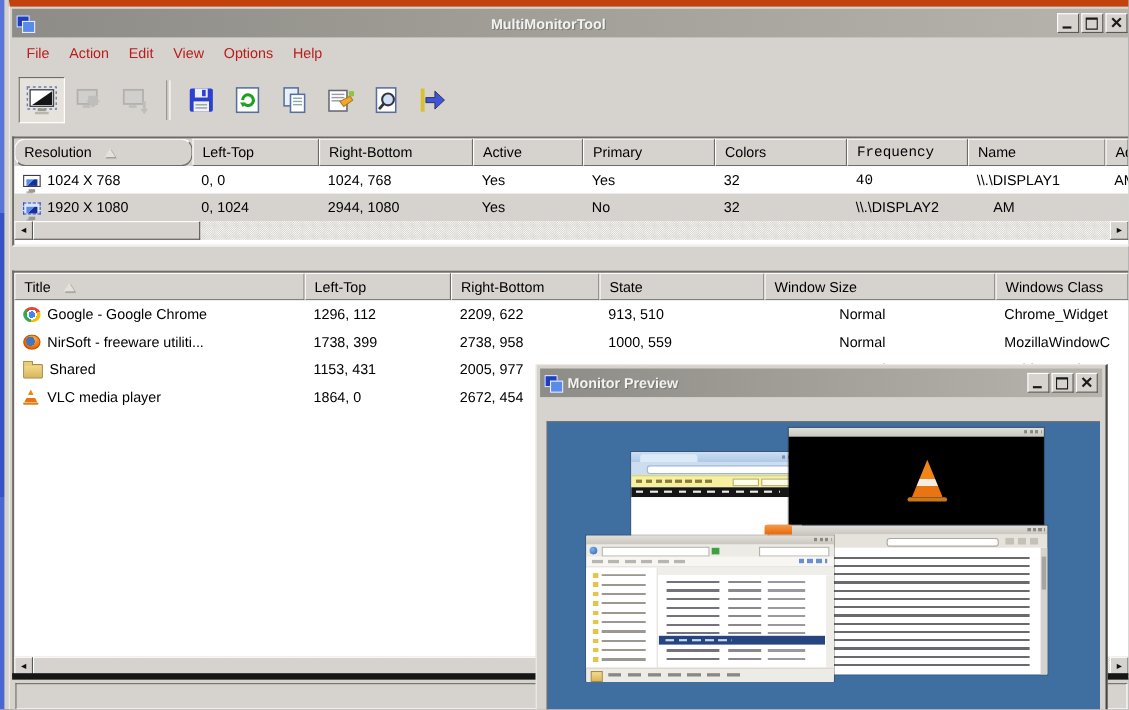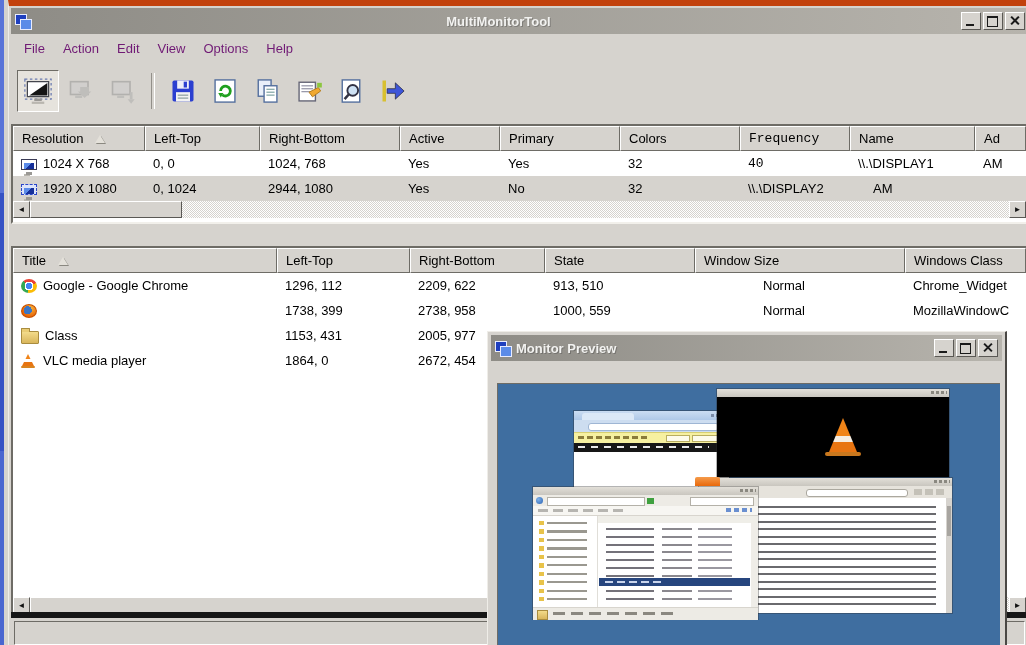--- a/index.html
+++ b/index.html
@@ -23,21 +23,21 @@
   .caption-btns{display:flex;gap:2px;}
   .win-btn{width:18px;height:16px;background:#D6D3CE;border-top:1px solid #fff;border-left:1px solid #fff;
     border-right:1px solid #5A5854;border-bottom:1px solid #5A5854;position:relative;cursor:default;}
   .win-btn .g-min{position:absolute;left:4px;bottom:3px;width:8px;height:2px;background:#1A1A1A;}
   .win-btn .g-max{position:absolute;left:3px;top:3px;width:9px;height:8px;border:1px solid #1A1A1A;border-top-width:2px;}
   .win-btn .g-close{position:absolute;left:0;top:0;right:0;bottom:0;}
   .g-close::before,.g-close::after{content:"";position:absolute;left:8px;top:2px;width:2px;height:11px;background:#1A1A1A;}
   .g-close::before{transform:rotate(45deg);} .g-close::after{transform:rotate(-45deg);}
   
   .menubar{position:absolute;left:2px;top:28px;right:2px;height:28px;display:flex;align-items:center;padding-left:4px;}
-  .menu-item{padding:3px 9px;color:#701a75;}
+  .menu-item{padding:3px 9px;color:#b91c1c;}
   
   .toolbar{position:absolute;left:2px;top:58px;right:2px;height:54px;display:flex;align-items:center;padding-left:6px;}
   .tb-btn{width:40px;height:40px;display:flex;align-items:center;justify-content:center;margin-right:2px;}
   .tb-btn.pressed{border-top:1px solid #6E6C66;border-left:1px solid #6E6C66;border-right:1px solid #fff;border-bottom:1px solid #fff;
     background:#E6E3DD;}
   .tb-btn.disabled svg{opacity:.45;filter:grayscale(1);}
   .tb-sep{width:2px;height:36px;margin:0 8px 0 6px;border-left:1px solid #928F89;border-right:1px solid #fff;}
   
   .list{position:absolute;left:2px;right:3px;background:#fff;
     border-top:2px solid #6E6C66;border-left:2px solid #6E6C66;border-right:2px solid #F2F0EB;border-bottom:2px solid #F2F0EB;
@@ -48,21 +48,21 @@
   .hdr-cell{box-sizing:border-box;height:25px;line-height:23px;padding-left:8px;background:#D6D3CE;
     border-top:1px solid #fff;border-left:1px solid #fff;border-right:1px solid #6E6C66;border-bottom:1px solid #6E6C66;
     white-space:nowrap;overflow:hidden;display:flex;align-items:center;gap:12px;}
   .sort-up{width:0;height:0;border-left:5px solid transparent;border-right:5px solid transparent;
     border-bottom:8px solid #E4E1DA;filter:drop-shadow(1px 1px 0 #8A8880);}
   .row{display:flex;height:25px;flex:0 0 25px;background:#fff;}
   .row.selected{background:#D6D3CE;}
   .cell{box-sizing:border-box;padding-left:8px;line-height:25px;white-space:nowrap;overflow:hidden;display:flex;align-items:center;}
   .cell .txt{white-space:nowrap;}
   .icon-cell{gap:6px;}
-  .t1c0{width:132px;} .t1c1{width:115px;} .t1c2{width:140px;} .t1c3{width:100px;} .t1c4{width:120px;}
+  .t1c0{width:162px;border-radius:10px;} .t1c1{width:115px;} .t1c2{width:140px;} .t1c3{width:100px;} .t1c4{width:120px;}
   .t1c5{width:120px;} .t1c6{width:110px;font-family:Liberation Mono, monospace;} .t1c7{width:125px;} .t1c8{flex:1;min-width:20px;}
   .t2c0{width:264px;} .t2c1{width:133px;} .t2c2{width:135px;} .t2c3{width:210px;} .t2c4{width:150px;} .t2c5{flex:1;min-width:20px;}
   .filler{flex:1;background:#fff;}
   
   .hscroll{height:17px;flex:0 0 17px;display:flex;
     background-color:#D6D3CE;
     background-image:linear-gradient(45deg,#fff 25%,transparent 25%,transparent 75%,#fff 75%),
                      linear-gradient(45deg,#fff 25%,transparent 25%,transparent 75%,#fff 75%);
     background-size:2px 2px;background-position:0 0,1px 1px;}
   .sb-btn{width:17px;height:17px;background:#D6D3CE;flex:0 0 17px;position:relative;
@@ -433,41 +433,42 @@
         <div class="cell t2c4">
             <span class="txt">Normal</span>
           </div>
         <div class="cell t2c5">
             <span class="txt">Chrome_Widget</span>
           </div>
       </div>
       <div class="row">
         <div class="cell icon-cell t2c0">
             <span class="ric firefox-ic"></span>
+            <span class="txt">NirSoft - freeware utiliti...</span>
           </div>
         <div class="cell t2c1">
             <span class="txt">1738, 399</span>
           </div>
         <div class="cell t2c2">
             <span class="txt">2738, 958</span>
           </div>
         <div class="cell t2c3">
             <span class="txt">1000, 559</span>
           </div>
         <div class="cell t2c4">
             <span class="txt">Normal</span>
           </div>
         <div class="cell t2c5">
             <span class="txt">MozillaWindowC</span>
           </div>
       </div>
       <div class="row">
         <div class="cell icon-cell t2c0">
             <span class="ric folder-ic"></span>
-            <span class="txt">Class</span>
+            <span class="txt">Shared</span>
           </div>
         <div class="cell t2c1">
             <span class="txt">1153, 431</span>
           </div>
         <div class="cell t2c2">
             <span class="txt">2005, 977</span>
           </div>
         <div class="cell t2c3">
             <span class="txt">852, 546</span>
           </div>

